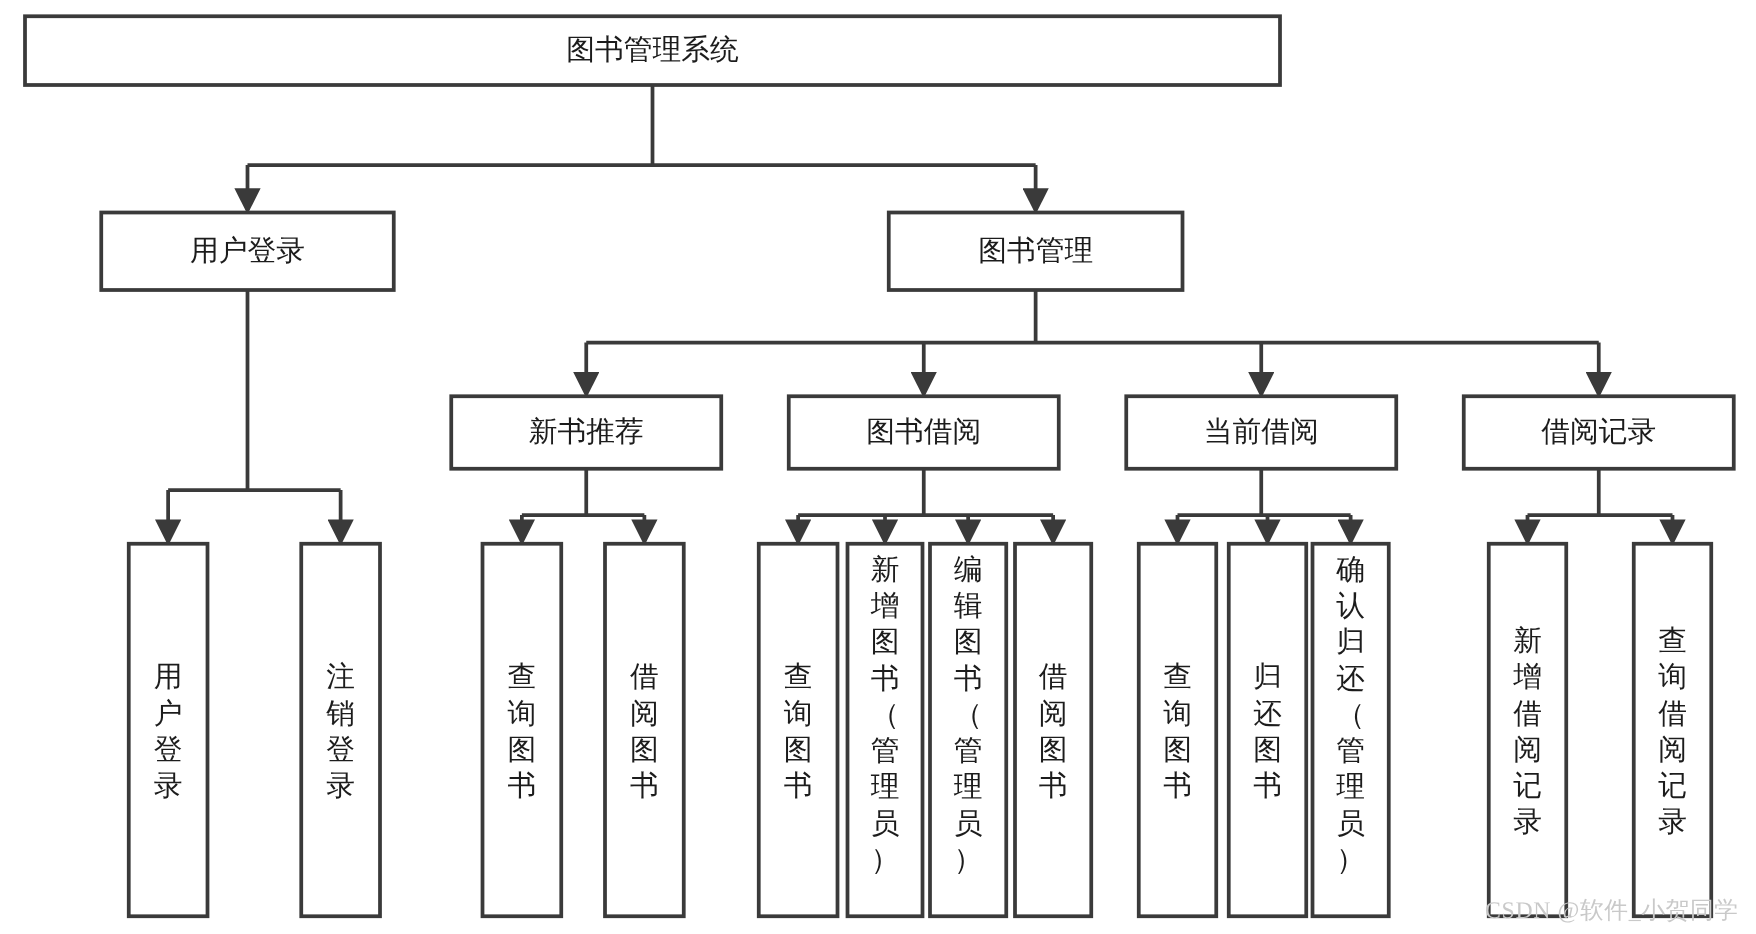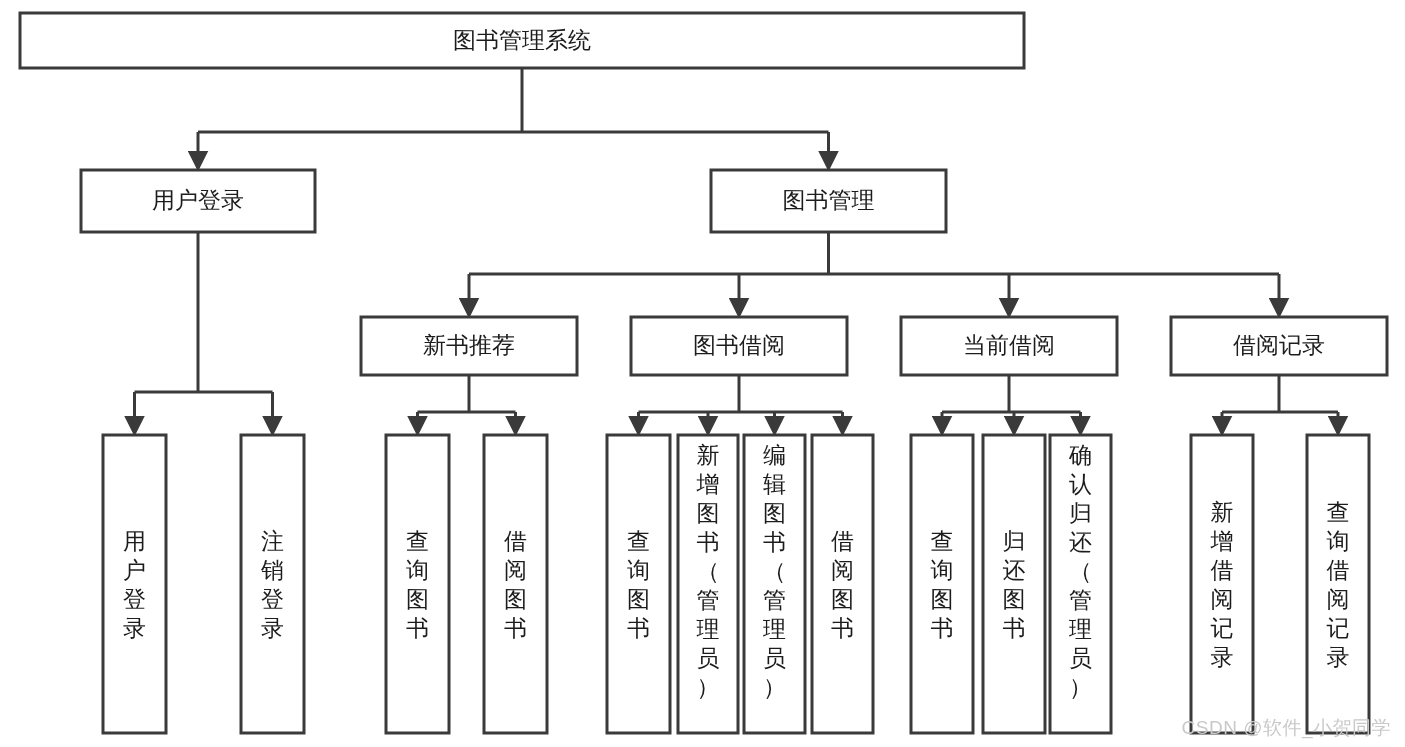--- a/index.html
+++ b/index.html
@@ -45,21 +45,21 @@
   .node-label-v {
     font-family: "Liberation Sans", "DejaVu Sans", sans-serif;
     font-size: 23px;
     fill: #1c1c1c;
     text-anchor: middle;
   }
   .watermark {
     position: absolute;
     right: 14px;
     bottom: 6px;
-    font-family: Liberation Sans, sans-serif;
+    font-family: Liberation Serif, serif;
     font-size: 19px;
     color: #c9c9c9;
     letter-spacing: 0.5px;
     white-space: nowrap;
     pointer-events: none;
   }
 </style>
 </head>
 <body>
 

